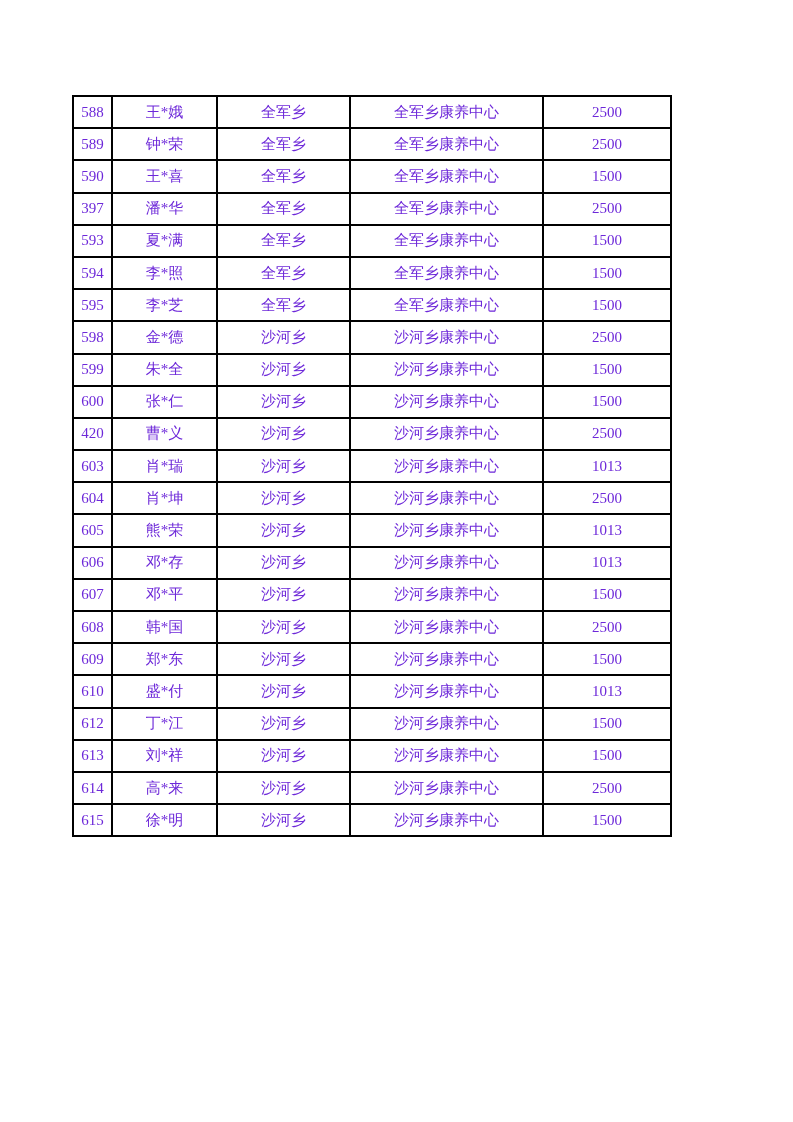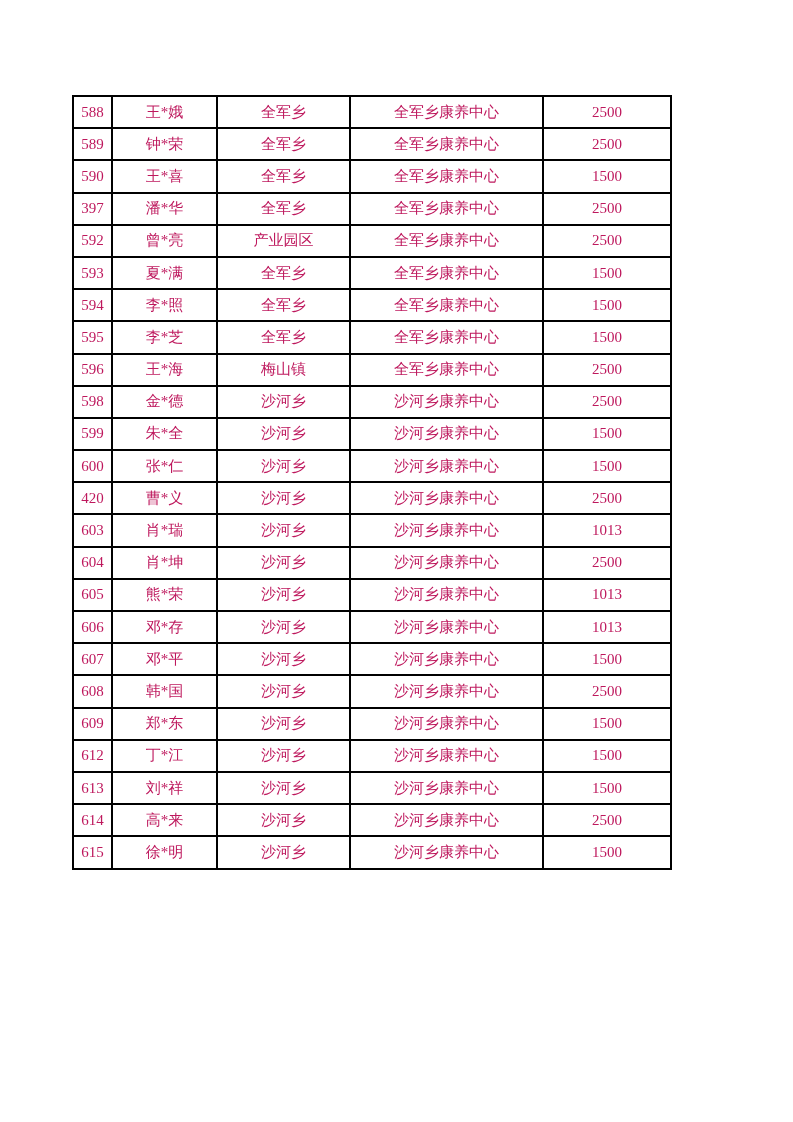--- a/index.html
+++ b/index.html
@@ -7,21 +7,21 @@
     padding: 0;
     background: #ffffff;
   }
   .page {
     position: relative;
     width: 793px;
     height: 1122px;
     background: #ffffff;
     overflow: hidden;
     font-family: "Liberation Serif", "DejaVu Serif", serif;
-    color: #be185d;
+    color: #6d28d9;
   }
   table.roster {
     position: absolute;
     left: 72px;
     top: 95px;
     width: 598px;
     border-collapse: collapse;
     table-layout: fixed;
   }
   table.roster td {
@@ -74,27 +74,20 @@
   </tr>
 
   <tr>
     <td>397</td>
     <td>潘*华</td>
     <td>全军乡</td>
     <td>全军乡康养中心</td>
     <td>2500</td>
   </tr>
 
-  <tr>
-    <td>592</td>
-    <td>曾*亮</td>
-    <td>产业园区</td>
-    <td>全军乡康养中心</td>
-    <td>2500</td>
-  </tr>
 
   <tr>
     <td>593</td>
     <td>夏*满</td>
     <td>全军乡</td>
     <td>全军乡康养中心</td>
     <td>1500</td>
   </tr>
 
   <tr>
@@ -106,27 +99,20 @@
   </tr>
 
   <tr>
     <td>595</td>
     <td>李*芝</td>
     <td>全军乡</td>
     <td>全军乡康养中心</td>
     <td>1500</td>
   </tr>
 
-  <tr>
-    <td>596</td>
-    <td>王*海</td>
-    <td>梅山镇</td>
-    <td>全军乡康养中心</td>
-    <td>2500</td>
-  </tr>
 
 
   <tr>
     <td>598</td>
     <td>金*德</td>
     <td>沙河乡</td>
     <td>沙河乡康养中心</td>
     <td>2500</td>
   </tr>
 
@@ -204,20 +190,27 @@
   </tr>
 
   <tr>
     <td>609</td>
     <td>郑*东</td>
     <td>沙河乡</td>
     <td>沙河乡康养中心</td>
     <td>1500</td>
   </tr>
 
+  <tr>
+    <td>610</td>
+    <td>盛*付</td>
+    <td>沙河乡</td>
+    <td>沙河乡康养中心</td>
+    <td>1013</td>
+  </tr>
 
 
   <tr>
     <td>612</td>
     <td>丁*江</td>
     <td>沙河乡</td>
     <td>沙河乡康养中心</td>
     <td>1500</td>
   </tr>
 

